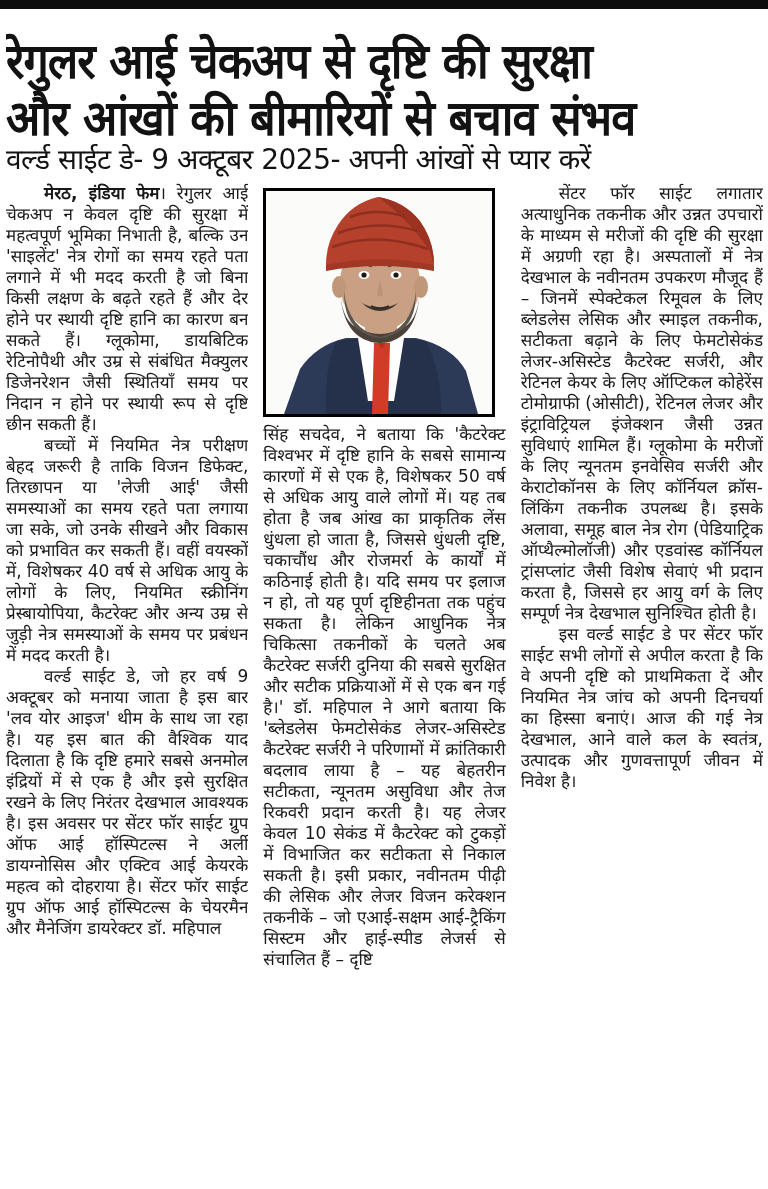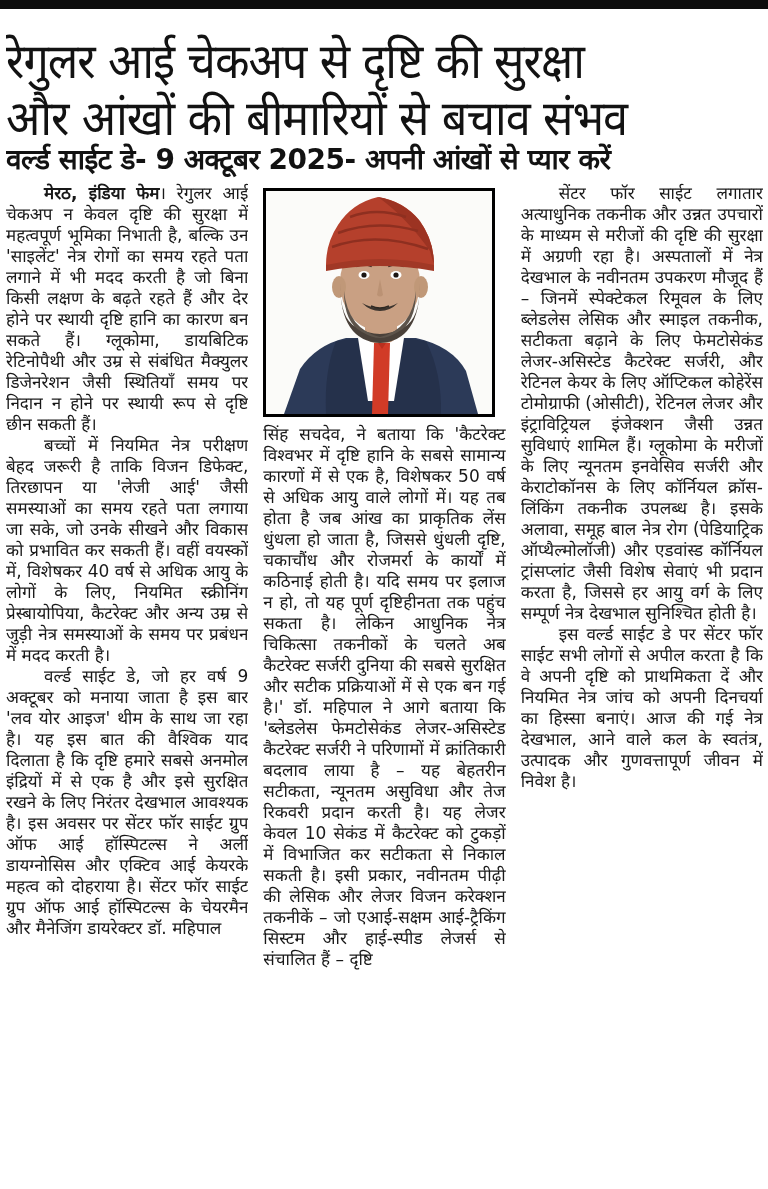--- a/index.html
+++ b/index.html
@@ -11,35 +11,35 @@
     overflow:hidden;
     font-family:"DejaVu Sans", sans-serif;
     color:#181818;
   }
   .top-bar{
     position:absolute;top:0;left:0;
     width:768px;height:9px;background:#0d0d0d;
   }
   .headline{
     position:absolute;top:9px;left:6px;right:4px;
-    font-weight:400;color:#121212;
+    font-weight:700;color:#121212;
     letter-spacing:-1px;
   }
   .headline .hline{
     display:block;
     font-size:45px;
     line-height:57px;
     white-space:nowrap;
     overflow:hidden;
     transform:scaleY(1.08);
     transform-origin:top left;
   }
   .subheadline{
     position:absolute;top:138px;left:6px;right:4px;
-    font-size:28px;font-weight:700;color:#121212;
+    font-size:28px;font-weight:400;color:#121212;
     line-height:44px;
     white-space:nowrap;overflow:hidden;
     letter-spacing:-0.5px;
   }
   .columns{
     position:absolute;top:183px;left:6px;right:5px;bottom:0;
     display:flex;gap:15px;
     overflow:hidden;
   }
   .col{

